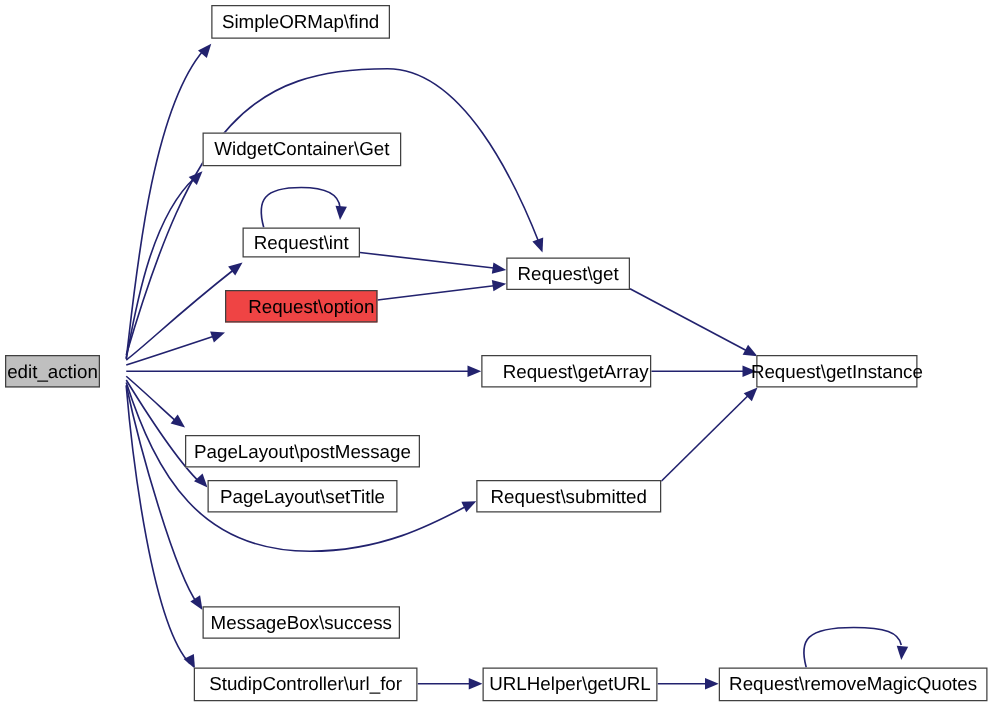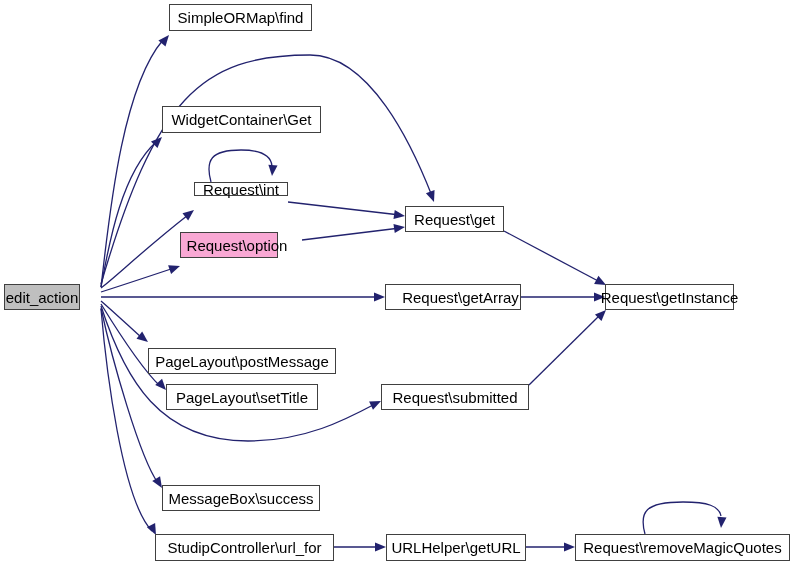--- a/index.html
+++ b/index.html
@@ -95,24 +95,24 @@
   <div id="nodes-layer">
       <div class="graph-node highlight" style="left: 4px; top: 284px; width: 76px; height: 26px; background: rgb(191, 191, 191); border-color: rgb(64, 64, 64); color: rgb(0, 0, 0);">
         <span class="node-label">edit_action</span>
       </div>
       <div class="graph-node" style="left: 169px; top: 4px; width: 143px; height: 27px; background: rgb(255, 255, 255); border-color: rgb(64, 64, 64); color: rgb(0, 0, 0);">
         <span class="node-label">SimpleORMap\find</span>
       </div>
       <div class="graph-node" style="left: 162px; top: 106px; width: 159px; height: 27px; background: rgb(255, 255, 255); border-color: rgb(64, 64, 64); color: rgb(0, 0, 0);">
         <span class="node-label">WidgetContainer\Get</span>
       </div>
-      <div class="graph-node" style="left: 194px; top: 182px; width: 94px; height: 14px; background: rgb(255, 255, 255); border-color: rgb(64, 64, 64); color: rgb(0, 0, 0);">
+      <div class="graph-node" style="left: 194px; top: 182px; width: 94px; height: 24px; background: rgb(255, 255, 255); border-color: rgb(64, 64, 64); color: rgb(0, 0, 0);">
         <span class="node-label">Request\int</span>
       </div>
-      <div class="graph-node" style="left: 180px; top: 232px; width: 98px; height: 26px; background: #f9a8d4; border-color: rgb(64, 64, 64); color: rgb(0, 0, 0); padding-left: 16px;">
+      <div class="graph-node" style="left: 180px; top: 232px; width: 122px; height: 26px; background: #ef4444; border-color: rgb(64, 64, 64); color: rgb(0, 0, 0); padding-left: 16px;">
         <span class="node-label">Request\option</span>
       </div>
       <div class="graph-node" style="left: 405px; top: 206px; width: 99px; height: 26px; background: rgb(255, 255, 255); border-color: rgb(64, 64, 64); color: rgb(0, 0, 0);">
         <span class="node-label">Request\get</span>
       </div>
       <div class="graph-node" style="left: 385px; top: 284px; width: 136px; height: 26px; background: rgb(255, 255, 255); border-color: rgb(64, 64, 64); color: rgb(0, 0, 0); padding-left: 15px;">
         <span class="node-label">Request\getArray</span>
       </div>
       <div class="graph-node" style="left: 605px; top: 284px; width: 129px; height: 26px; background: rgb(255, 255, 255); border-color: rgb(64, 64, 64); color: rgb(0, 0, 0); text-align: center;">
         <span class="node-label">Request\getInstance</span>

